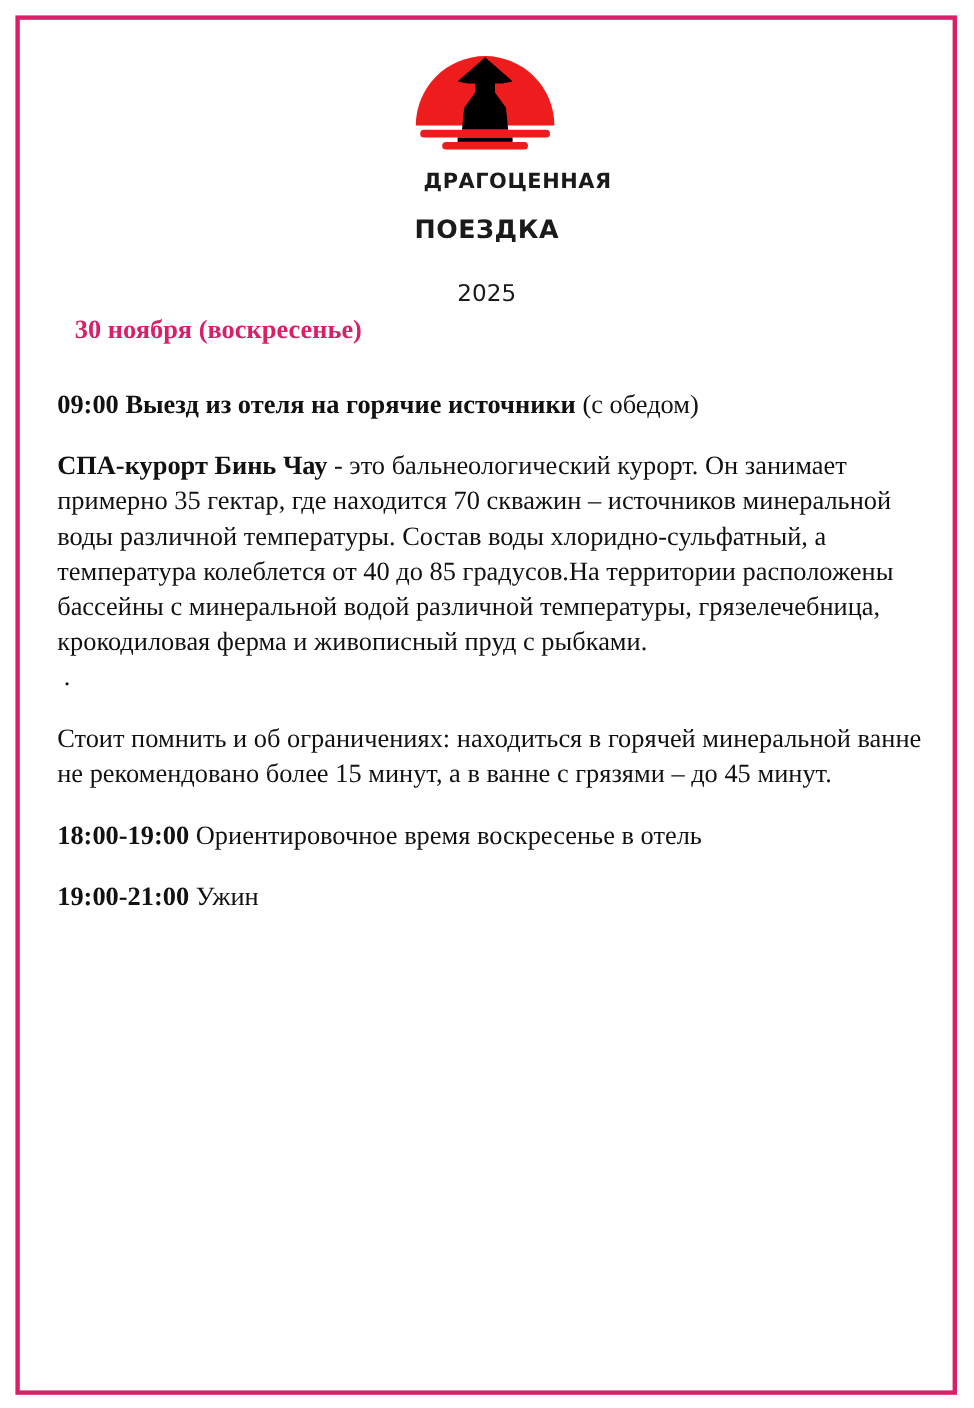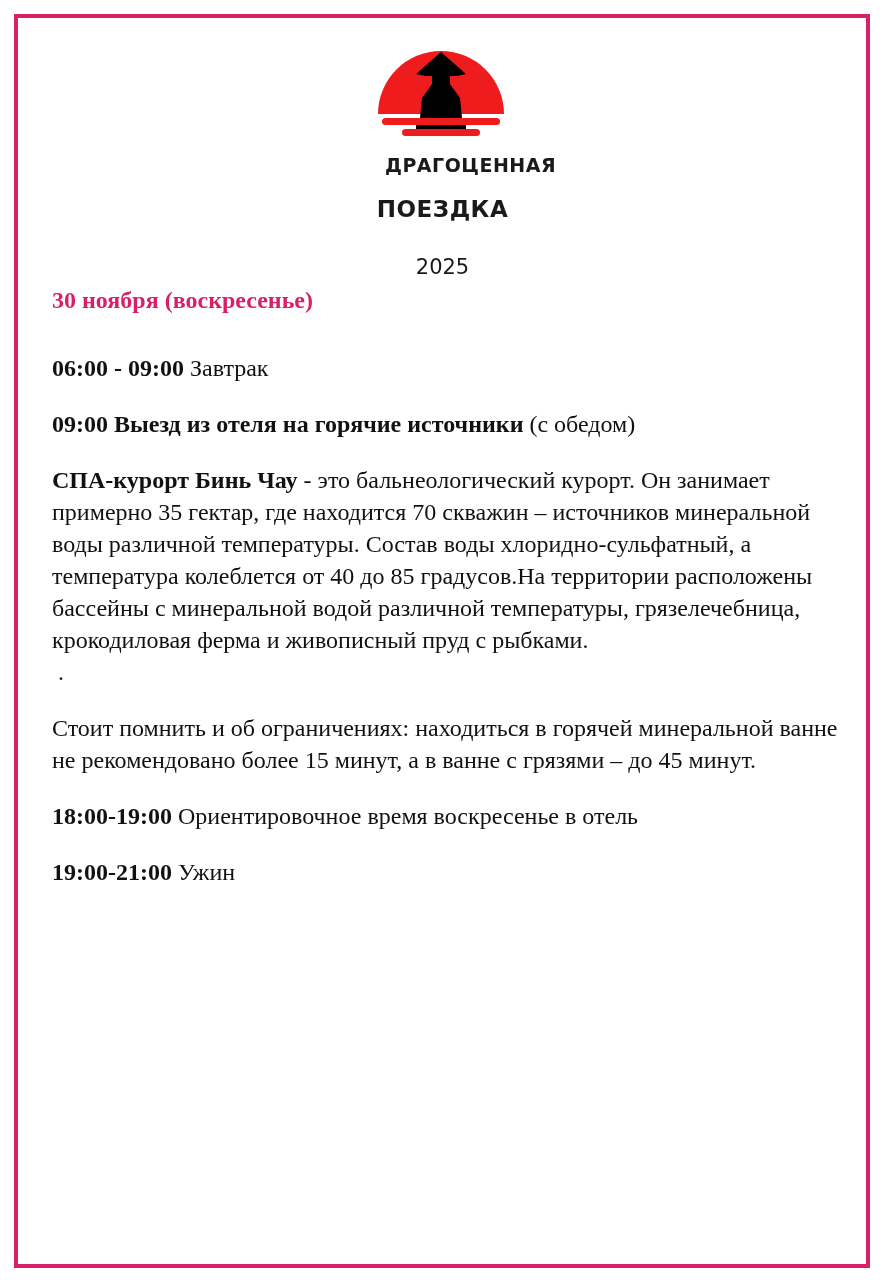--- a/index.html
+++ b/index.html
@@ -13,21 +13,21 @@
       position: absolute; left: 0; width: 885px; text-align: center;
       font-family: "DejaVu Sans", sans-serif; color: #1a1a1a;
     }
     .brand-line1 { top: 154px; font-size: 19px; font-weight: bold; letter-spacing: 0.5px; padding-left: 28px; }
     .brand-line2 { top: 196px; font-size: 23px; font-weight: bold; letter-spacing: 0.5px; }
     .brand-year { top: 214px; font-size: 21px; font-weight: normal; margin-top: 41px; }
     .content {
       position: absolute; left: 52px; top: 284px; width: 790px;
       font-family: "Liberation Serif", serif; font-size: 24px; line-height: 32px; color: #111;
     }
-    .date { color: #d81f68; font-weight: bold; margin: 0 0 36px 0; }
+    .date { color: #d81f68; font-weight: bold; margin: 0 0 36px 16px; }
     p { margin: 0; }
     .gap { margin-top: 24px; }
     b { font-weight: bold; }
   </style>
 </head>
 <body>
 
 <div class="frame"></div>
 
 <svg class="logo" viewBox="0 0 130 100">
@@ -38,21 +38,20 @@
   <rect x="26" y="91" width="78" height="7" rx="3.5" fill="#ee1c1c"></rect>
 </svg>
 
 <div class="brand brand-line1">ДРАГОЦЕННАЯ</div>
 <div class="brand brand-line2">ПОЕЗДКА</div>
 <div class="brand brand-year">2025</div>
 
 <div class="content">
   <p class="date">30 ноября (воскресенье)</p>
 
-  <p><b>06:00 - 09:00</b><span> Завтрак</span></p>
 
   <p class="gap"><b>09:00 </b><b>Выезд из отеля на горячие источники</b><span> (с обедом)</span></p>
 
   <p class="gap"><b>СПА-курорт Бинь Чау</b><span> - это бальнеологический курорт. Он занимает примерно 35 гектар, где находится 70 скважин – источников минеральной воды различной температуры. Состав воды хлоридно-сульфатный, а температура колеблется от 40 до 85 градусов.На территории расположены бассейны с минеральной водой различной температуры, грязелечебница, крокодиловая ферма и живописный пруд с рыбками.</span></p>
   <p style="padding-left:6px;">.</p>
 
   <p class="gap">Стоит помнить и об ограничениях: находиться в горячей минеральной ванне не рекомендовано более 15 минут, а в ванне с грязями – до 45 минут.</p>
 
   <p class="gap"><b>18:00-19:00</b><span> Ориентировочное время воскресенье в отель</span></p>
 

